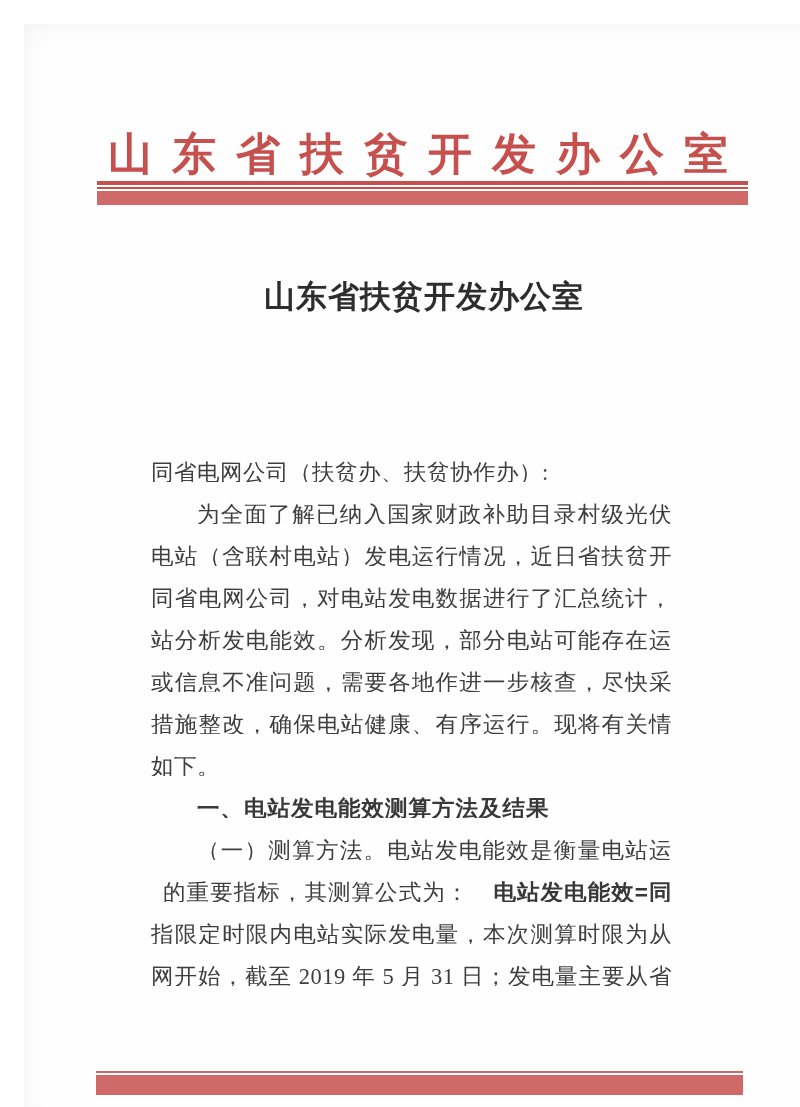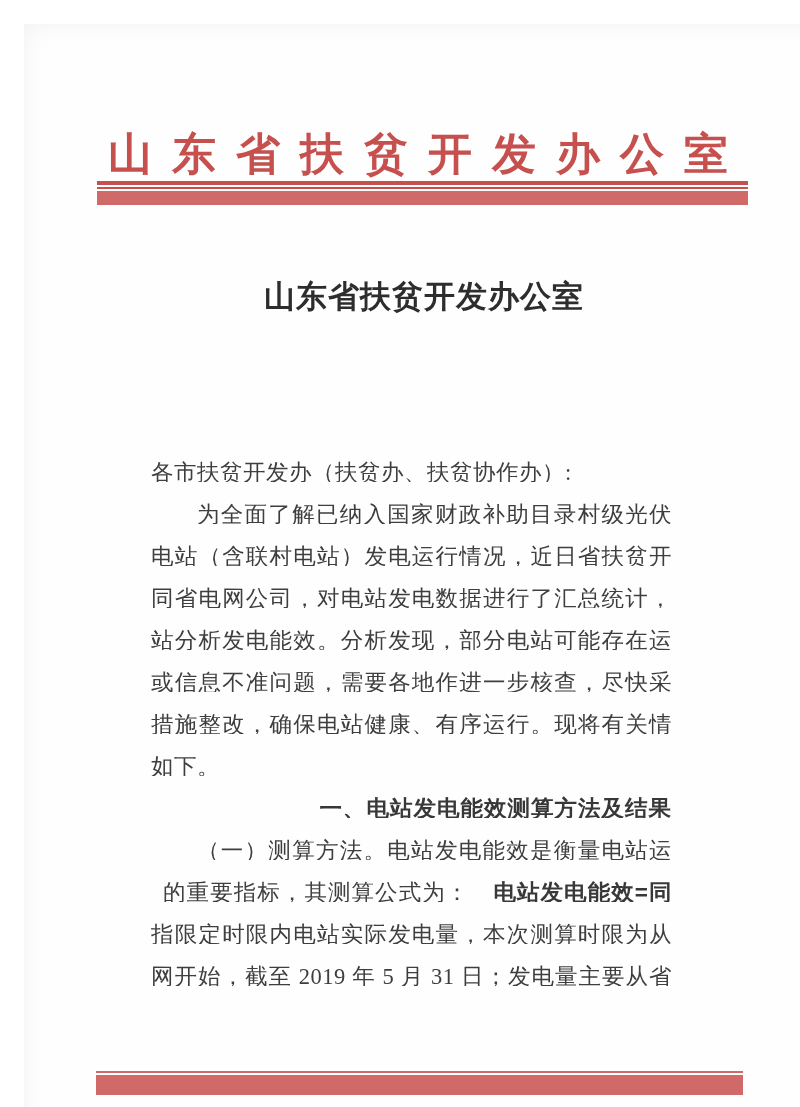--- a/index.html
+++ b/index.html
@@ -57,21 +57,21 @@
     letter-spacing:0.5px;
   }
   .line{height:42px;overflow:hidden;}
   .j{text-align:justify;text-align-last:justify;}
   .indent{text-indent:46px;}
   .hei{
     font-family:"Liberation Sans","DejaVu Sans",sans-serif;
     font-weight:700;
     color:#383838;
   }
-  .heading{letter-spacing:1px;text-align:right;}
+  .heading{letter-spacing:1px;}
   
   .rule-bottom{
     position:absolute;left:72px;top:1047px;width:647px;height:6px;
     background:linear-gradient(
       to bottom,
       var(--red_soft) 0px, var(--red_soft) 2.3px,
       #fff 2.3px, #fff 3.7px,
       var(--red_soft) 3.7px, var(--red_soft) 6px);
   }
   .rule-bottom-mark{
@@ -90,21 +90,21 @@
 <div class="page">
 
   <div class="letterhead">山东省扶贫开发办公室</div>
   <div class="rule-top"></div>
 
   <div class="doc-title">
     <div>山东省扶贫开发办公室</div>
   </div>
 
   <div class="body-block">
-    <div class="line">各市扶贫开发办（扶贫办、扶贫协作办）:</div>
+    <div class="line">同省电网公司（扶贫办、扶贫协作办）:</div>
 
     <div class="line j indent">为全面了解已纳入国家财政补助目录村级光伏扶贫</div>
     <div class="line j">电站（含联村电站）发电运行情况，近日省扶贫开发办会</div>
     <div class="line j">同省电网公司，对电站发电数据进行了汇总统计，逐个电</div>
     <div class="line j">站分析发电能效。分析发现，部分电站可能存在运行故障</div>
     <div class="line j">或信息不准问题，需要各地作进一步核查，尽快采取有效</div>
     <div class="line j">措施整改，确保电站健康、有序运行。现将有关情况通报</div>
     <div class="line">如下。</div>
 
     <div class="line indent hei heading">一、电站发电能效测算方法及结果</div>

